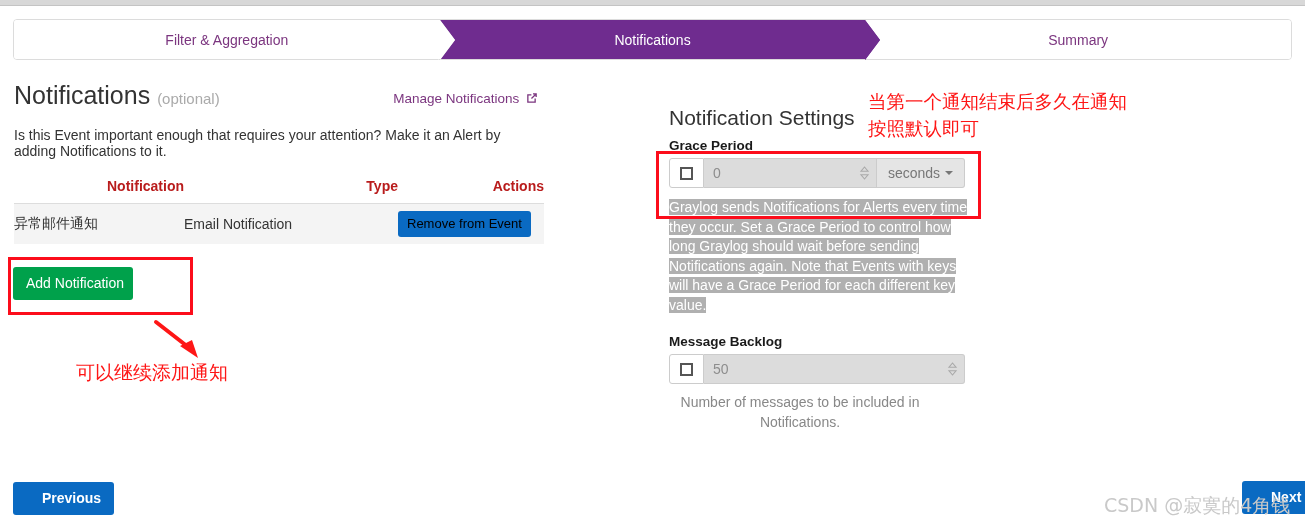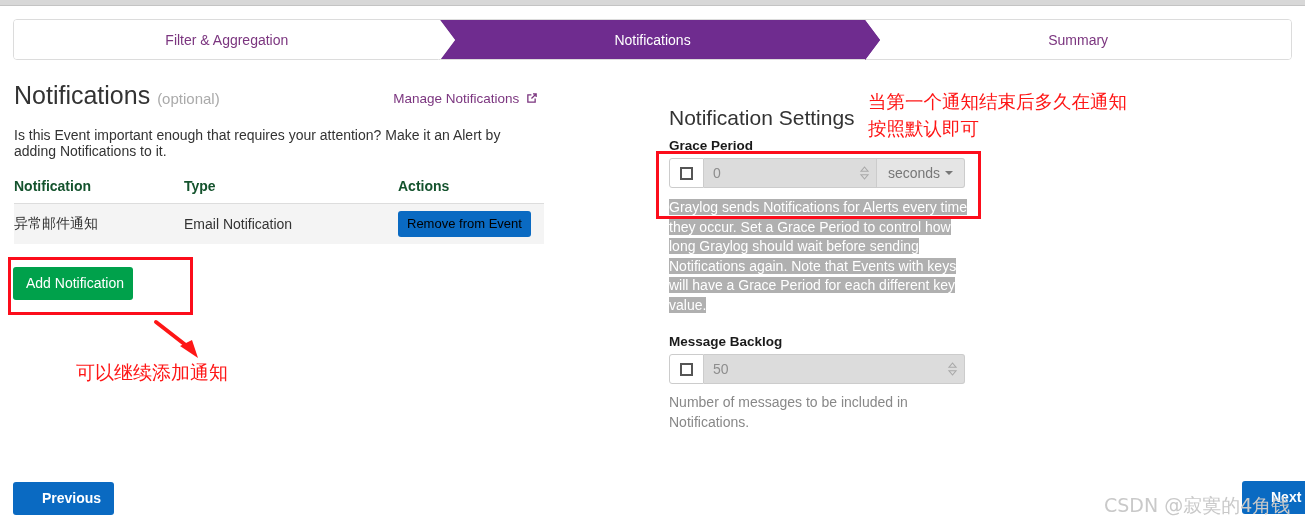--- a/index.html
+++ b/index.html
@@ -129,24 +129,24 @@
     width: 528px;
   }
 
   
   .ntable {
     margin-top: 19px;
     width: 530px;
     border-collapse: collapse;
   }
   .ntable th {
-    text-align: left;
+    text-align: right;
     font-size: 14px;
     font-weight: bold;
-    color: #14532d;
+    color: #b91c1c;
     padding: 0 0 9px 0;
     border-bottom: 1px solid #dddddd;
     margin-top: 37px;
   }
   .ntable td {
     font-size: 14px;
     color: #333333;
     padding: 7px 0;
     background: #f4f4f4;
     vertical-align: middle;
@@ -305,21 +305,21 @@
     color: #888888;
     width: 300px;
   }
   .help-selected span {
     background: #b0b0b0;
     color: #ffffff;
     box-decoration-break: clone;
     -webkit-box-decoration-break: clone;
   }
   .mb-block { margin-top: 19px; }
-  .mb-help { margin-top: 9px; width: 262px; }
+  .mb-help { margin-top: 9px; width: 262px; text-align: center; }
 
   
   .footer-btn { position: absolute; }
   #previous-button { left: 13px; top: 482px; }
   #next-button { left: 1242px; top: 481px; }
 
   .watermark {
     position: absolute;
     left: 1104px; top: 493px;
     font-size: 19px;

